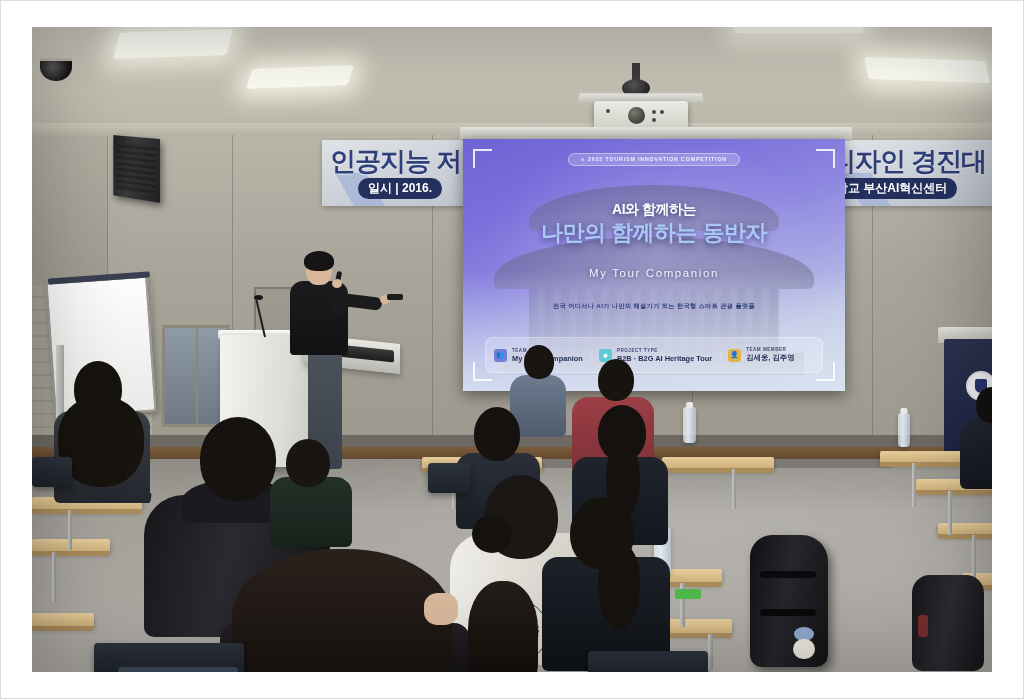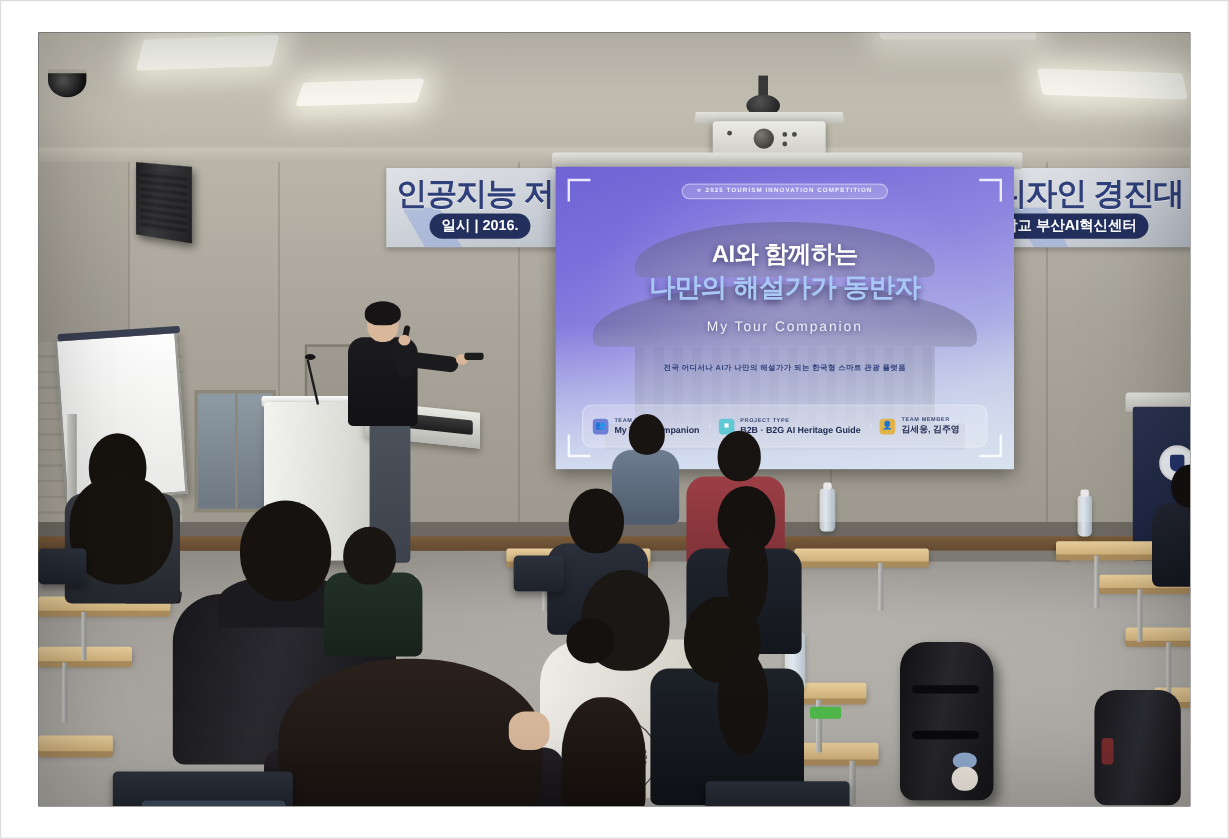--- a/index.html
+++ b/index.html
@@ -107,21 +107,21 @@
   .c-bl{left:10px;bottom:10px;border-width:0 0 2px 2px;}
   .c-br{right:10px;bottom:10px;border-width:0 2px 2px 0;}
 
   .badge{position:absolute;left:50%;top:14px;transform:translateX(-50%);
     background:rgba(255,255,255,.20);border:1px solid rgba(255,255,255,.42);border-radius:10px;
     padding:2px 12px 3px;font-size:5.2px;letter-spacing:.9px;font-weight:bold;color:#f2f1ff;white-space:nowrap;}
   .badge-dot{display:inline-block;width:3px;height:3px;border-radius:50%;background:#cfcaff;
     margin-right:4px;vertical-align:middle;}
 
   .scr-title{position:absolute;left:0;top:62px;width:100%;text-align:center;line-height:1.18;}
-  .scr-title .t1{font-size:20px;font-weight:bold;color:#ffffff;letter-spacing:-.5px;
+  .scr-title .t1{font-size:14px;font-weight:bold;color:#ffffff;letter-spacing:-.5px;
     text-shadow:0 2px 6px rgba(30,25,80,.7);display:block;}
   .scr-title .t2{font-size:22px;font-weight:bold;color:#a9c8f5;letter-spacing:-.5px;
     text-shadow:0 2px 6px rgba(30,25,80,.7);display:block;margin-top:2px;}
   .scr-sub{position:absolute;left:0;top:128px;width:100%;text-align:center;font-size:11.5px;
     color:#edf0fb;letter-spacing:1.6px;text-shadow:0 1px 4px rgba(30,25,80,.6);}
   .scr-tag{position:absolute;left:0;top:163px;width:100%;text-align:center;font-size:6.2px;
     color:#2e3f7a;font-weight:bold;letter-spacing:.35px;}
 
   .info-bar{position:absolute;left:22px;right:22px;bottom:18px;height:34px;display:flex;
     align-items:center;background:rgba(255,255,255,.22);border:1px solid rgba(255,255,255,.3);
@@ -322,38 +322,38 @@
       <div class="corner c-tr"></div>
       <div class="corner c-bl"></div>
       <div class="corner c-br"></div>
 
       <div class="badge">
         <span class="badge-dot"></span><span>2025 TOURISM INNOVATION COMPETITION</span>
       </div>
 
       <div class="scr-title">
         <span class="t1">AI와 함께하는</span>
-        <span class="t2">나만의 해설가가 동반자</span>
+        <span class="t2">나만의 함께하는 동반자</span>
       </div>
       <div class="scr-sub">My Tour Companion</div>
       <div class="scr-tag">전국 어디서나 AI가 나만의 해설가가 되는 한국형 스마트 관광 플랫폼</div>
 
       <div class="info-bar">
         <div class="info-card">
           <span class="info-ico ico-team">👥</span>
           <span>
             <span class="info-k">TEAM NAME</span>
             <span class="info-v">My Tour Companion</span>
           </span>
         </div>
         <div class="info-card">
           <span class="info-ico ico-proj">■</span>
           <span>
             <span class="info-k">PROJECT TYPE</span>
-            <span class="info-v">B2B · B2G AI Heritage Guide</span>
+            <span class="info-v">B2B · B2G AI Heritage Tour</span>
           </span>
         </div>
         <div class="info-card">
           <span class="info-ico ico-mem">👤</span>
           <span>
             <span class="info-k">TEAM MEMBER</span>
             <span class="info-v">김세웅, 김주영</span>
           </span>
         </div>
       </div>

